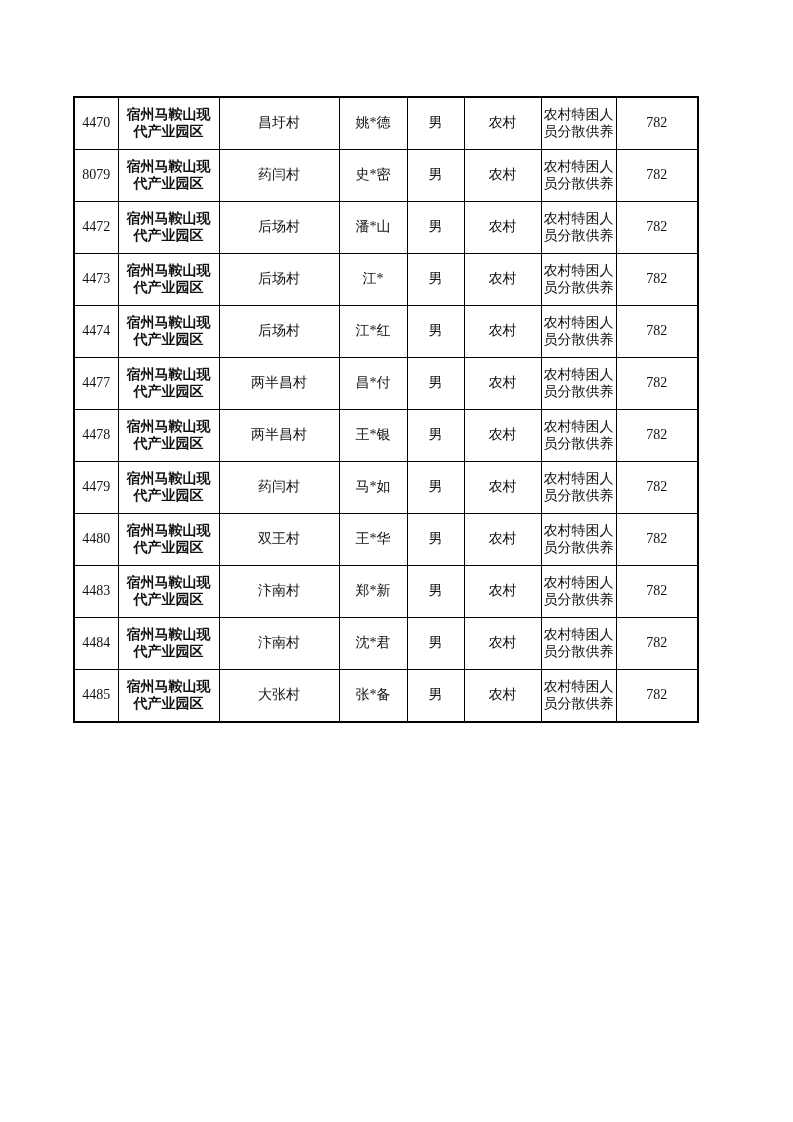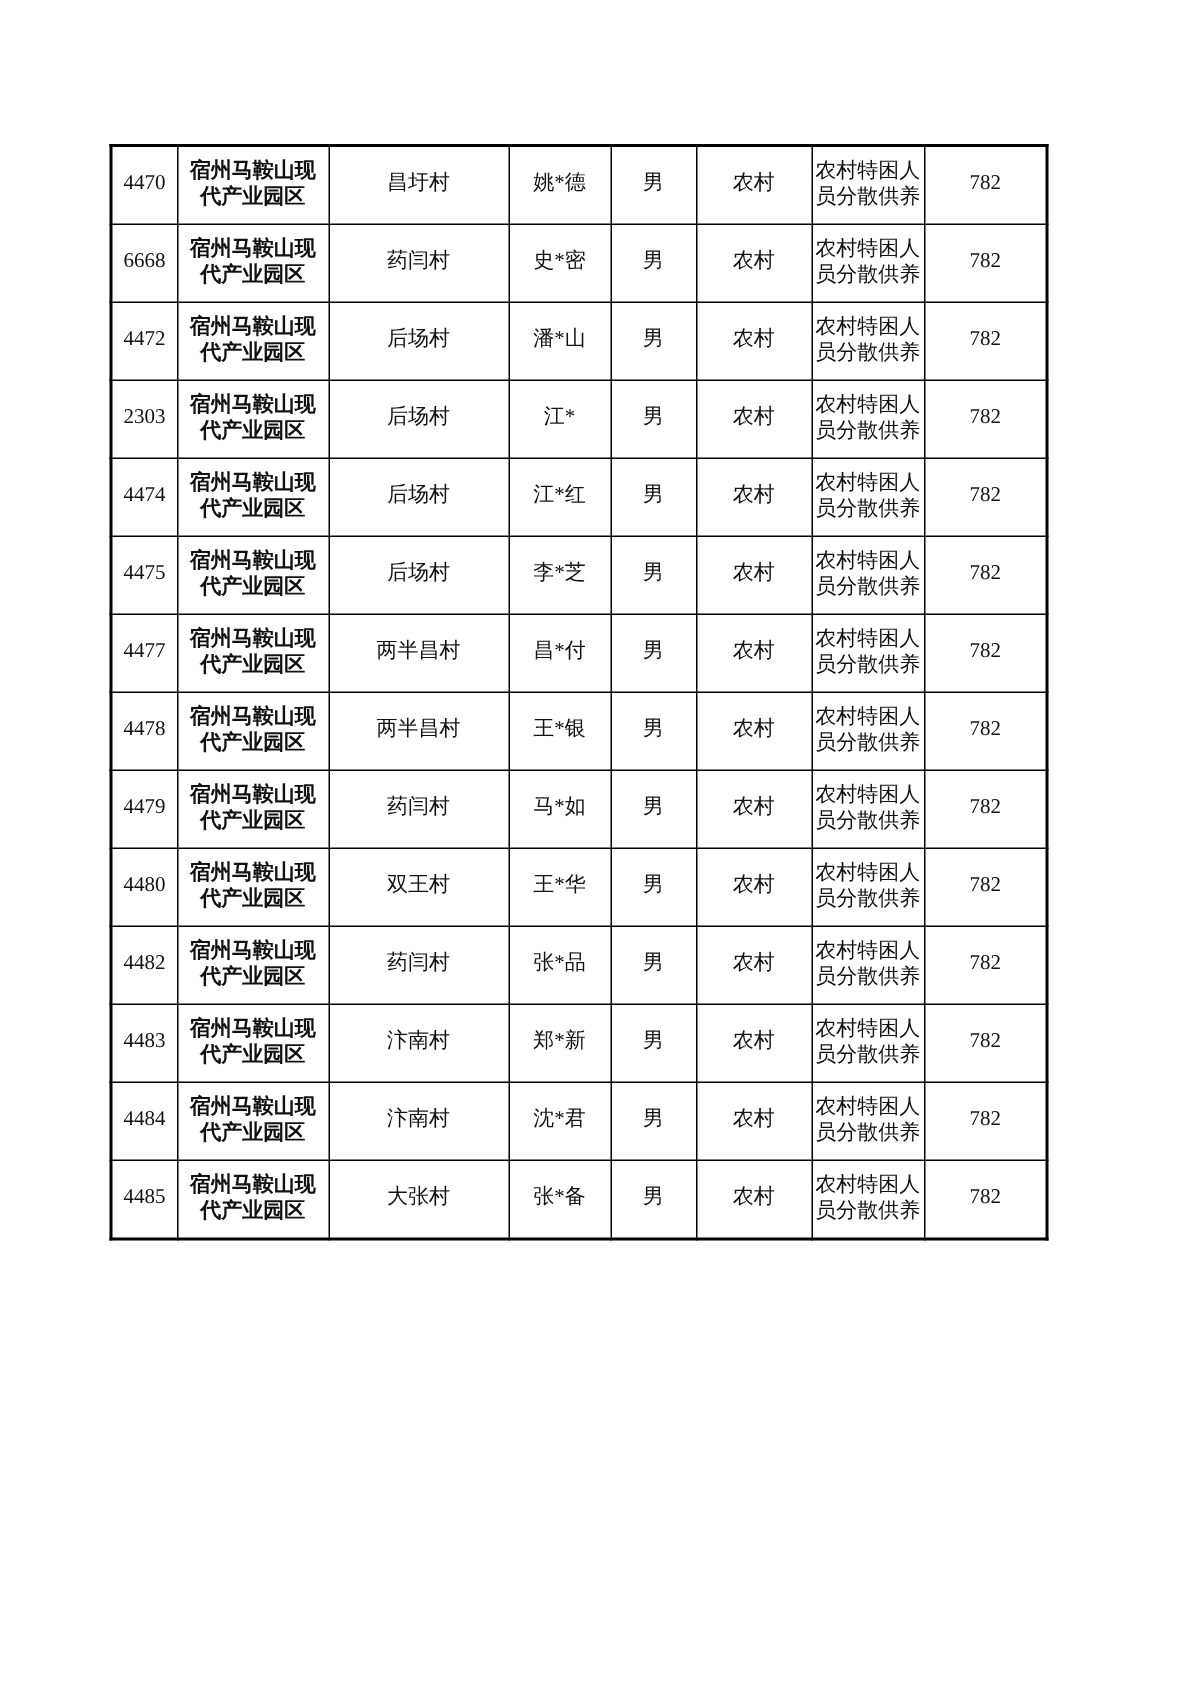--- a/index.html
+++ b/index.html
@@ -67,64 +67,54 @@
           <td class="col-serial">4470</td>
           <td class="col-district">宿州马鞍山现代产业园区</td>
           <td class="col-village">昌圩村</td>
           <td class="col-name">姚*德</td>
           <td class="col-gender">男</td>
           <td class="col-residence">农村</td>
           <td class="col-category">农村特困人员分散供养</td>
           <td class="col-amount">782</td>
         </tr>
         <tr>
-          <td class="col-serial">6668</td>
+          <td class="col-serial">8079</td>
           <td class="col-district">宿州马鞍山现代产业园区</td>
           <td class="col-village">药闫村</td>
           <td class="col-name">史*密</td>
           <td class="col-gender">男</td>
           <td class="col-residence">农村</td>
           <td class="col-category">农村特困人员分散供养</td>
           <td class="col-amount">782</td>
         </tr>
         <tr>
           <td class="col-serial">4472</td>
           <td class="col-district">宿州马鞍山现代产业园区</td>
           <td class="col-village">后场村</td>
           <td class="col-name">潘*山</td>
           <td class="col-gender">男</td>
           <td class="col-residence">农村</td>
           <td class="col-category">农村特困人员分散供养</td>
           <td class="col-amount">782</td>
         </tr>
         <tr>
-          <td class="col-serial">2303</td>
+          <td class="col-serial">4473</td>
           <td class="col-district">宿州马鞍山现代产业园区</td>
           <td class="col-village">后场村</td>
           <td class="col-name">江*</td>
           <td class="col-gender">男</td>
           <td class="col-residence">农村</td>
           <td class="col-category">农村特困人员分散供养</td>
           <td class="col-amount">782</td>
         </tr>
         <tr>
           <td class="col-serial">4474</td>
           <td class="col-district">宿州马鞍山现代产业园区</td>
           <td class="col-village">后场村</td>
           <td class="col-name">江*红</td>
-          <td class="col-gender">男</td>
-          <td class="col-residence">农村</td>
-          <td class="col-category">农村特困人员分散供养</td>
-          <td class="col-amount">782</td>
-        </tr>
-        <tr>
-          <td class="col-serial">4475</td>
-          <td class="col-district">宿州马鞍山现代产业园区</td>
-          <td class="col-village">后场村</td>
-          <td class="col-name">李*芝</td>
           <td class="col-gender">男</td>
           <td class="col-residence">农村</td>
           <td class="col-category">农村特困人员分散供养</td>
           <td class="col-amount">782</td>
         </tr>
         <tr>
           <td class="col-serial">4477</td>
           <td class="col-district">宿州马鞍山现代产业园区</td>
           <td class="col-village">两半昌村</td>
           <td class="col-name">昌*付</td>
@@ -157,30 +147,20 @@
           <td class="col-serial">4480</td>
           <td class="col-district">宿州马鞍山现代产业园区</td>
           <td class="col-village">双王村</td>
           <td class="col-name">王*华</td>
           <td class="col-gender">男</td>
           <td class="col-residence">农村</td>
           <td class="col-category">农村特困人员分散供养</td>
           <td class="col-amount">782</td>
         </tr>
         <tr>
-          <td class="col-serial">4482</td>
-          <td class="col-district">宿州马鞍山现代产业园区</td>
-          <td class="col-village">药闫村</td>
-          <td class="col-name">张*品</td>
-          <td class="col-gender">男</td>
-          <td class="col-residence">农村</td>
-          <td class="col-category">农村特困人员分散供养</td>
-          <td class="col-amount">782</td>
-        </tr>
-        <tr>
           <td class="col-serial">4483</td>
           <td class="col-district">宿州马鞍山现代产业园区</td>
           <td class="col-village">汴南村</td>
           <td class="col-name">郑*新</td>
           <td class="col-gender">男</td>
           <td class="col-residence">农村</td>
           <td class="col-category">农村特困人员分散供养</td>
           <td class="col-amount">782</td>
         </tr>
         <tr>

